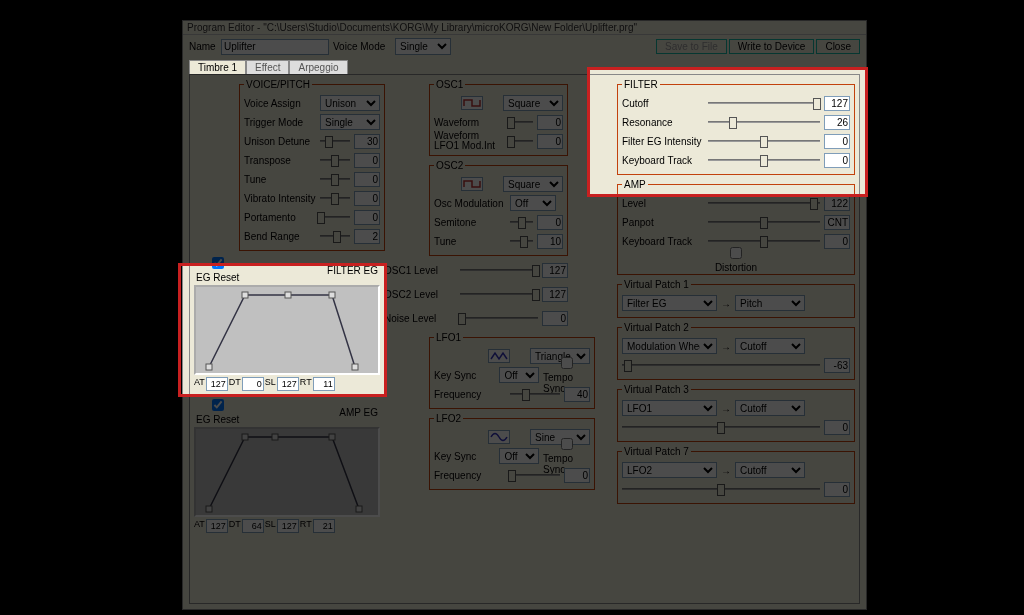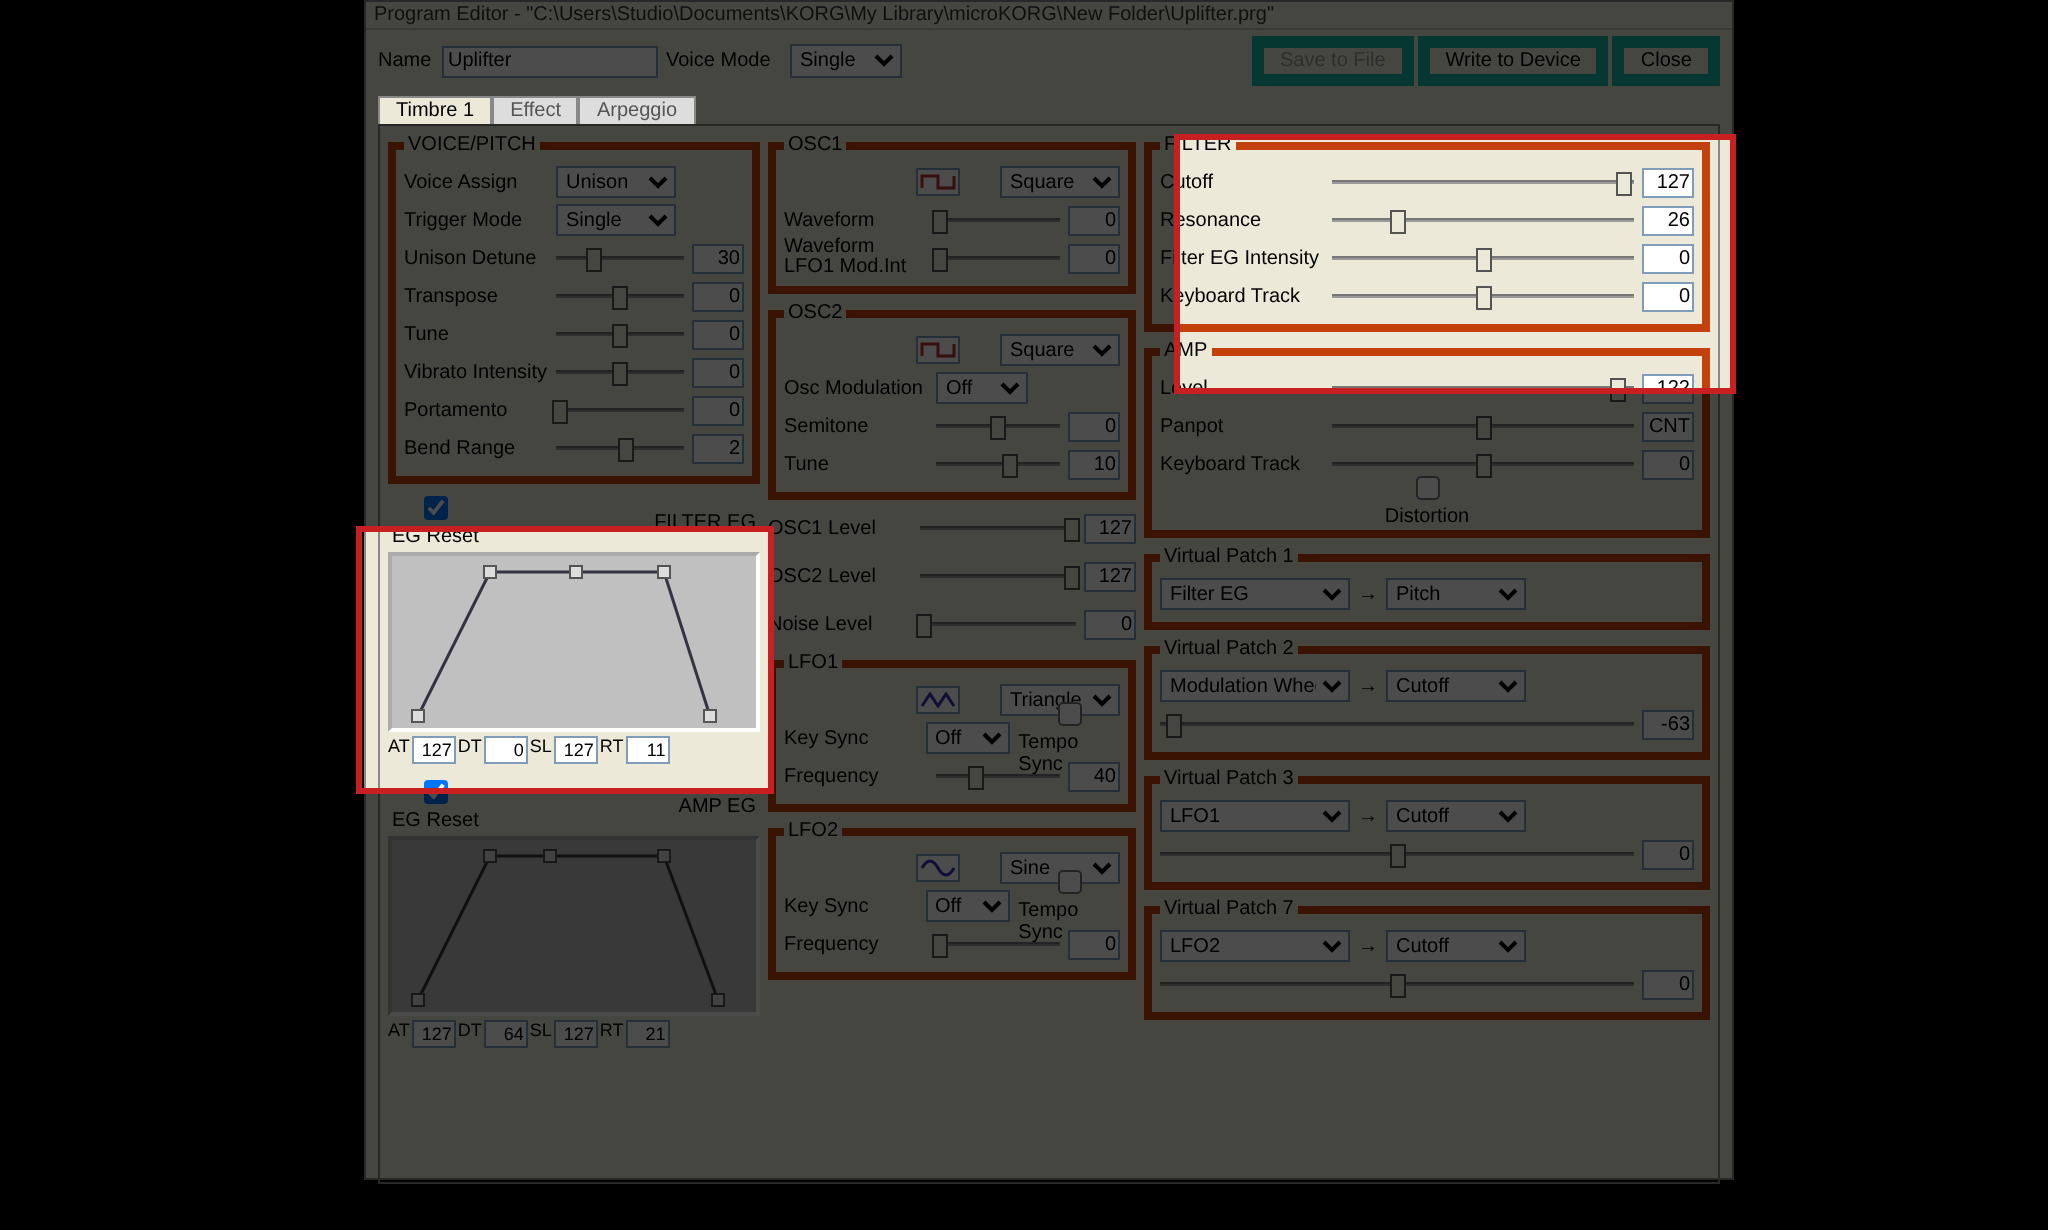--- a/index.html
+++ b/index.html
@@ -8,21 +8,21 @@
     font-family: Tahoma, Arial, sans-serif;
     font-size: 10px;
     width: 1024px;
     height: 615px;
     overflow: hidden;
     position: relative;
   }
   .editor {
     position: absolute;
     left: 182px;
-    top: 0;
+    top: 20px;
     width: 685px;
     height: 590px;
     background: #ece9d8;
     border: 1px solid #888;
   }
   .titlebar {
     background: #ece9d8;
     padding: 1px 4px;
     font-size: 10px;
     color: #333;
@@ -42,21 +42,21 @@
     background: #fff;
   }
   .toprow select {
     height: 17px;
     font-size: 10px;
     border: 1px solid #7f9db9;
     background: #fff;
   }
   .toprow .btns { margin-left: auto; display: flex; gap: 2px; }
   .toprow .btn {
-    border: 6px solid #14b8a6;
+    border: 1px solid #14b8a6;
     background: #ece9d8;
     padding: 1px 8px;
     font-size: 10px;
   }
   .toprow .btn.disabled { color: #999; }
   .tabs {
     display: flex;
     gap: 0;
     padding: 0 6px;
     margin-top: 2px;
@@ -77,22 +77,23 @@
     padding: 4px;
     position: relative;
     height: 530px;
   }
   .cols { display: flex; gap: 4px; height: 100%; }
   .col { display: flex; flex-direction: column; gap: 4px; }
   .col1 { width: 186px; }
   .col2 { width: 184px; }
   .col3 { width: 200px; flex:1; }
   fieldset {
-    border: 4px solid #c2410c;
+    border: 1px solid #c2410c;
     padding: 3px 4px 4px 4px;
+    margin-left: 45px;
   }
   legend { font-size: 10px; padding: 0 2px; }
   .row {
     display: flex;
     align-items: center;
     gap: 4px;
     margin: 1px 0;
     height: 18px;
   }
   .lbl { width: 72px; font-size: 10px; }

